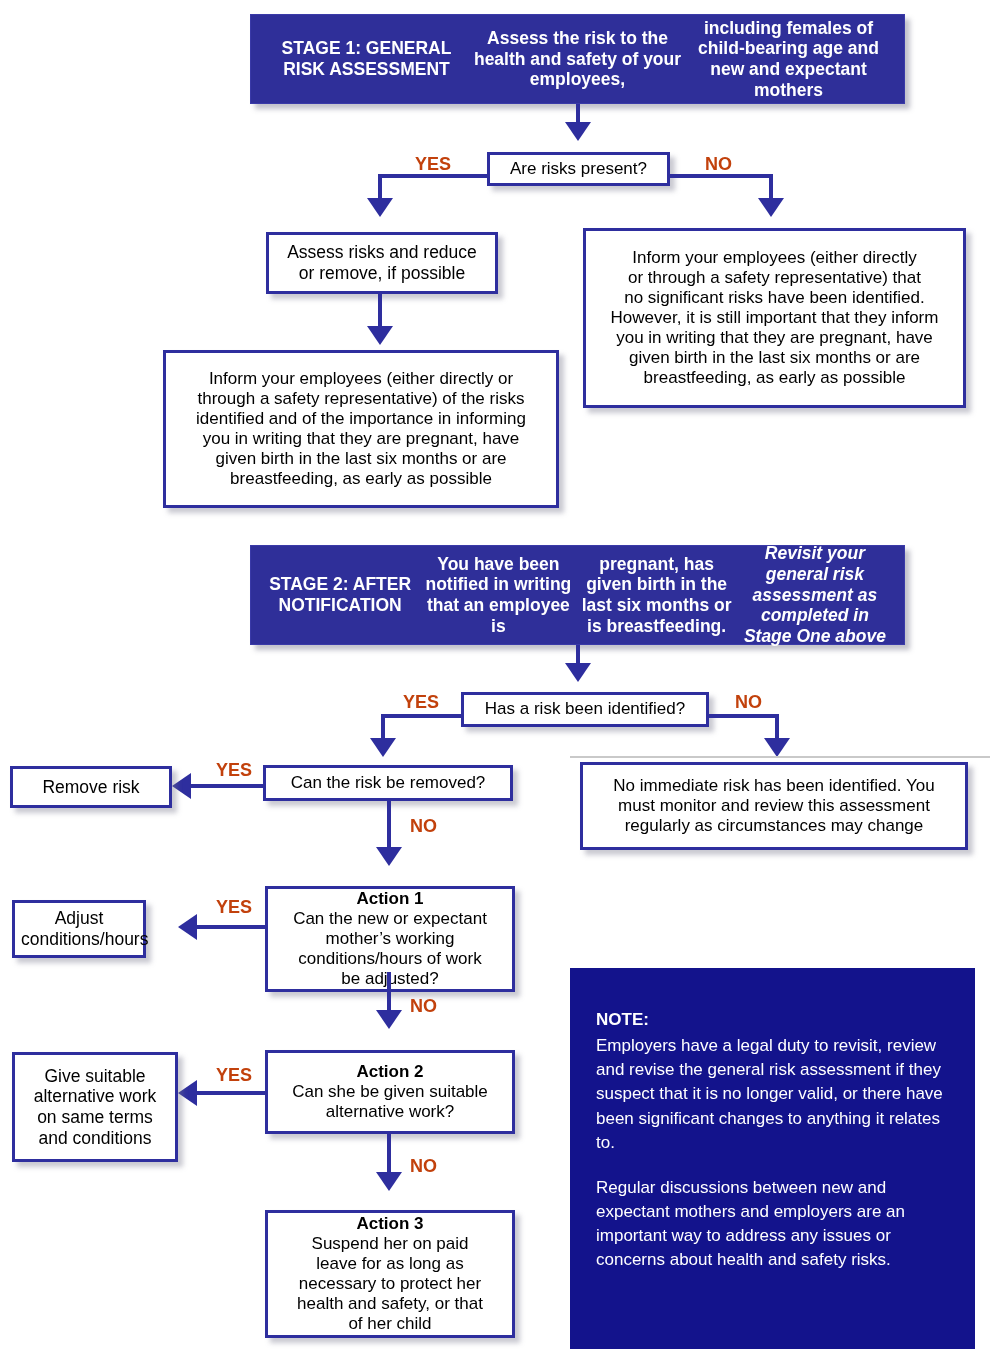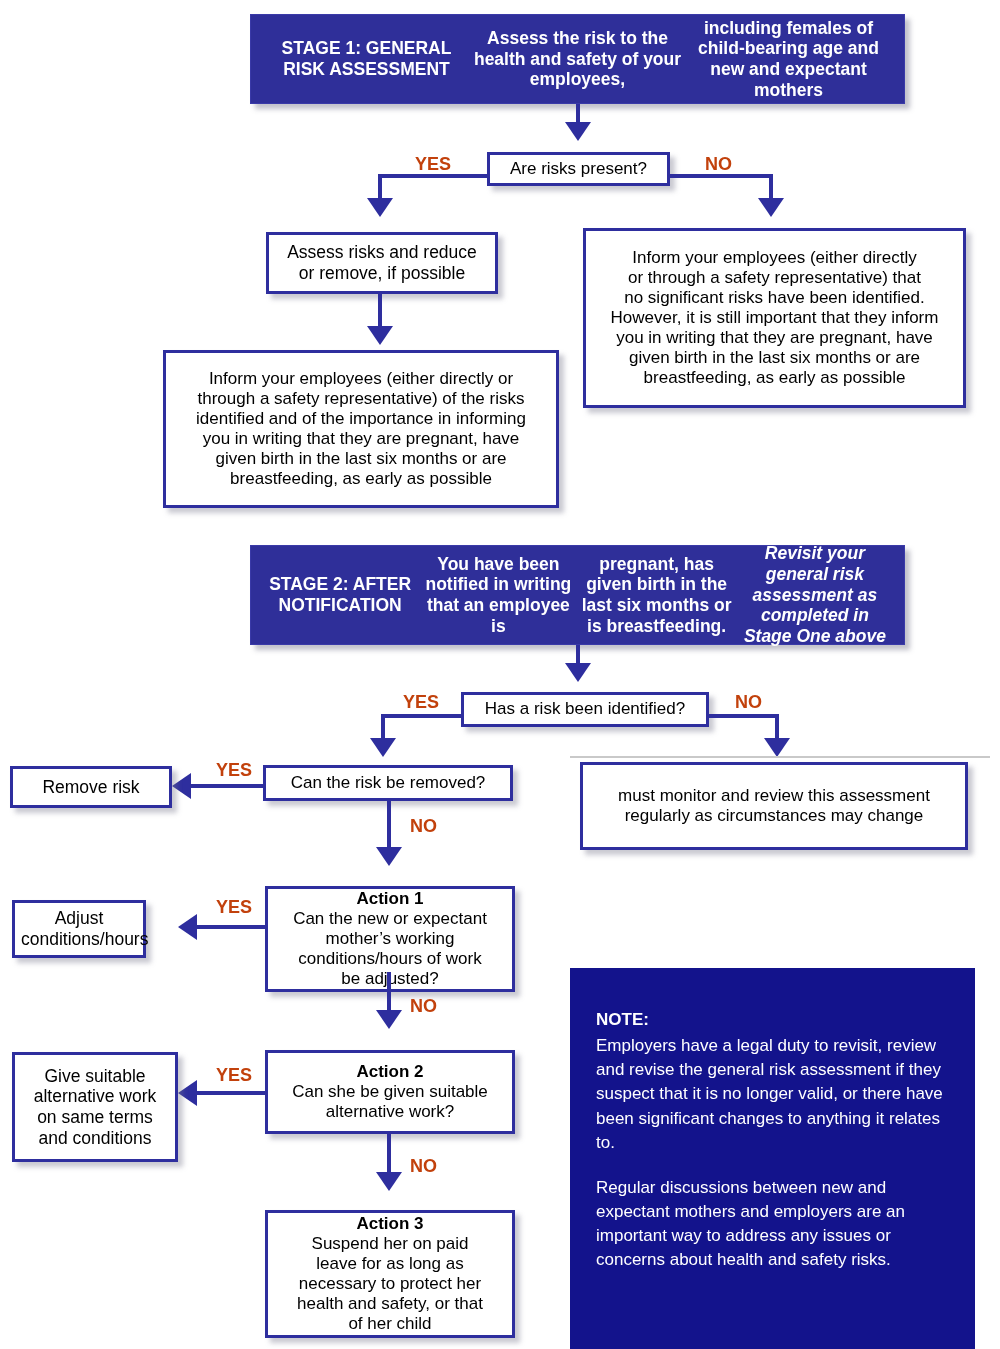--- a/index.html
+++ b/index.html
@@ -182,20 +182,21 @@
 
   <div class="node box" style="left:10px;top:766px;width:162px;height:42px;">
     <span class="ln">Remove risk</span>
   </div>
 
   <div class="vline" style="left:387px;top:801px;height:50px;"></div>
   <div class="arrow-down" style="left:376px;top:847px;"></div>
   <div class="lbl" style="left:410px;top:816px;">NO</div>
 
   <div class="node box" style="left:580px;top:762px;width:388px;height:88px;font-size:17px;">
+    <span class="ln">No immediate risk has been identified. You</span>
     <span class="ln">must monitor and review this assessment</span>
     <span class="ln">regularly as circumstances may change</span>
   </div>
 
   <div class="node box" style="left:265px;top:886px;width:250px;height:106px;font-size:17px;">
     <span class="hd">Action 1</span>
     <span class="ln">Can the new or expectant</span>
     <span class="ln">mother’s working</span>
     <span class="ln">conditions/hours of work</span>
     <span class="ln">be adjusted?</span>

